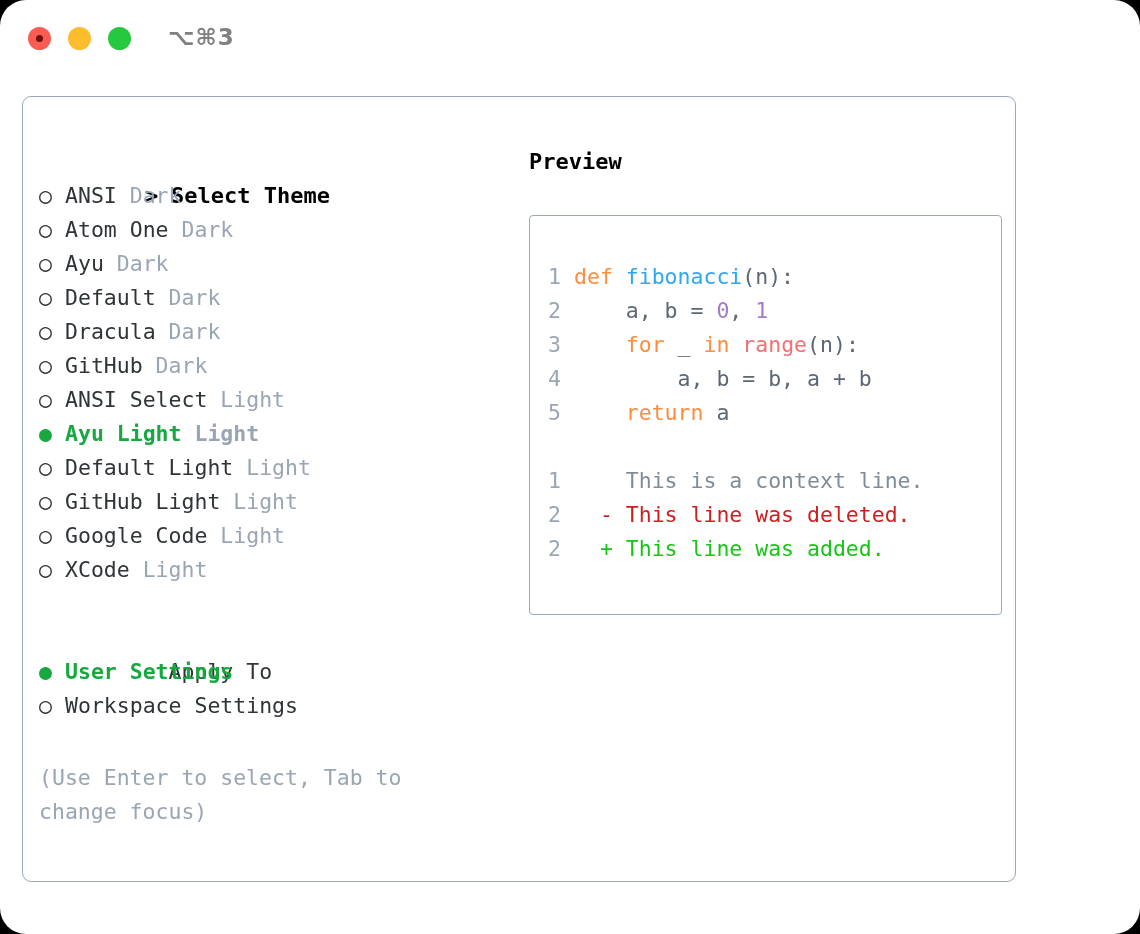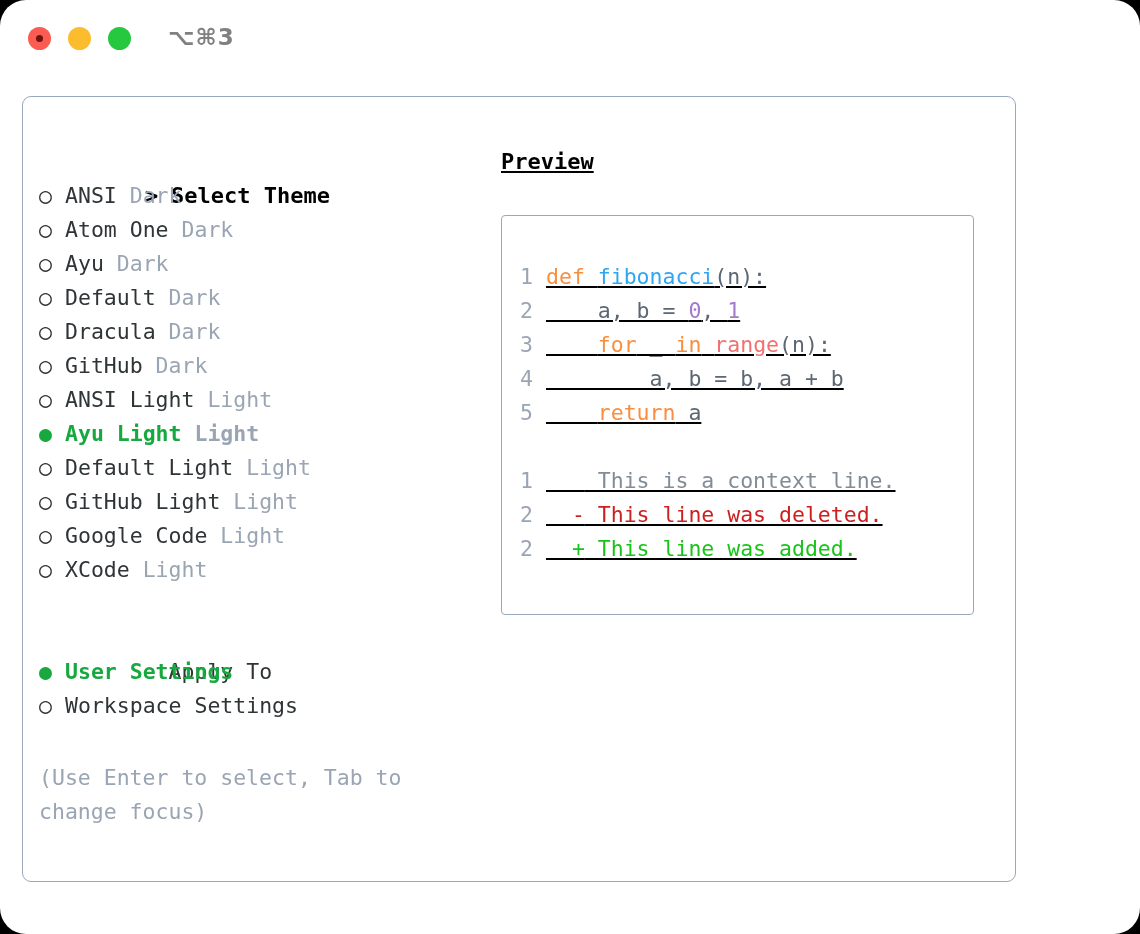--- a/index.html
+++ b/index.html
@@ -97,24 +97,23 @@
   .hint {
     margin-top: 38px;
     font-size: 21.5px;
     line-height: 34px;
     color: #9aa5b4;
     width: 400px;
   }
   
   .right-col {
     position: absolute;
-    left: 478px;
+    left: 506px;
     top: 48px;
     width: 500px;
-    text-decoration: underline;
   }
   .preview-title {
     font-size: 22px;
     font-weight: 700;
     color: #000000;
     line-height: 34px;
   }
   .code-box {
     margin-top: 36px;
     width: 473px;
@@ -164,21 +163,21 @@
       <div class="row header">
         <span class="marker">&gt;</span><span>Select Theme</span>
       </div>
       <div>
           <div class="row"><span class="marker">○</span><span>ANSI</span><span class="suffix"> Dark</span></div>
           <div class="row"><span class="marker">○</span><span>Atom One</span><span class="suffix"> Dark</span></div>
           <div class="row"><span class="marker">○</span><span>Ayu</span><span class="suffix"> Dark</span></div>
           <div class="row"><span class="marker">○</span><span>Default</span><span class="suffix"> Dark</span></div>
           <div class="row"><span class="marker">○</span><span>Dracula</span><span class="suffix"> Dark</span></div>
           <div class="row"><span class="marker">○</span><span>GitHub</span><span class="suffix"> Dark</span></div>
-          <div class="row"><span class="marker">○</span><span>ANSI Light</span><span class="suffix"> Light</span></div>
+          <div class="row"><span class="marker">○</span><span>ANSI Select</span><span class="suffix"> Light</span></div>
           <div class="row selected"><span class="marker">●</span><span>Ayu Light</span><span class="suffix"> Light</span></div>
           <div class="row"><span class="marker">○</span><span>Default Light</span><span class="suffix"> Light</span></div>
           <div class="row"><span class="marker">○</span><span>GitHub Light</span><span class="suffix"> Light</span></div>
           <div class="row"><span class="marker">○</span><span>Google Code</span><span class="suffix"> Light</span></div>
           <div class="row"><span class="marker">○</span><span>XCode</span><span class="suffix"> Light</span></div>
         </div>
 
       <div class="spacer"></div>
 
       <div class="row">

